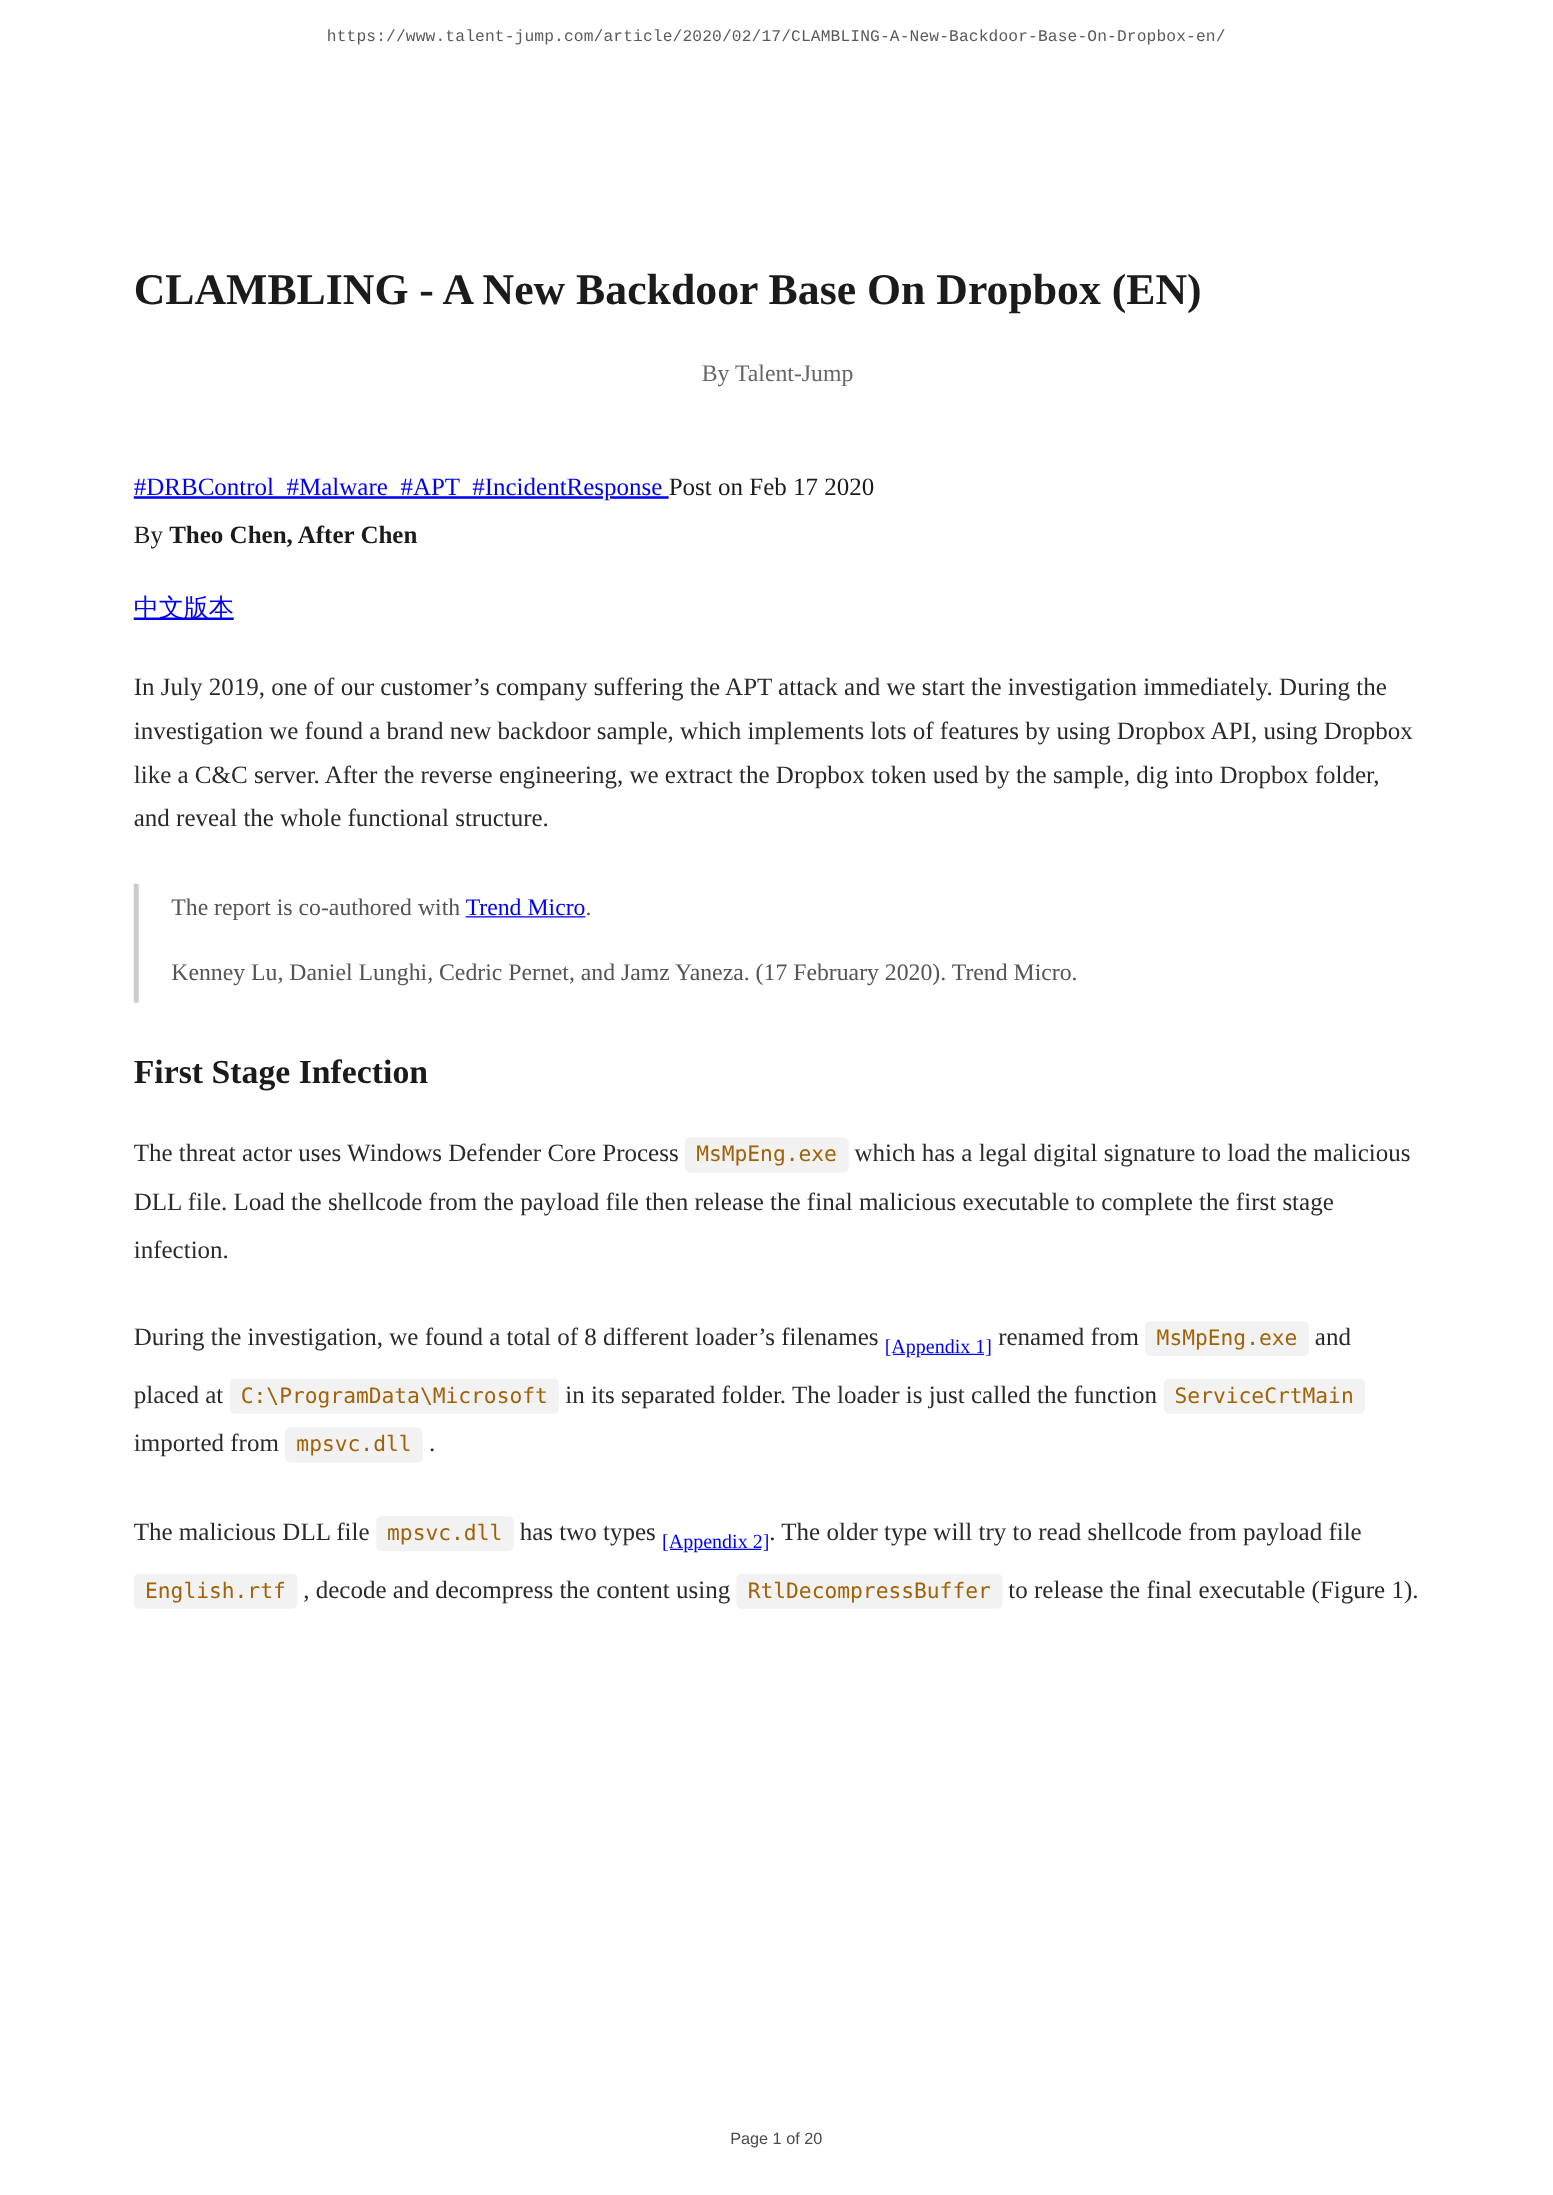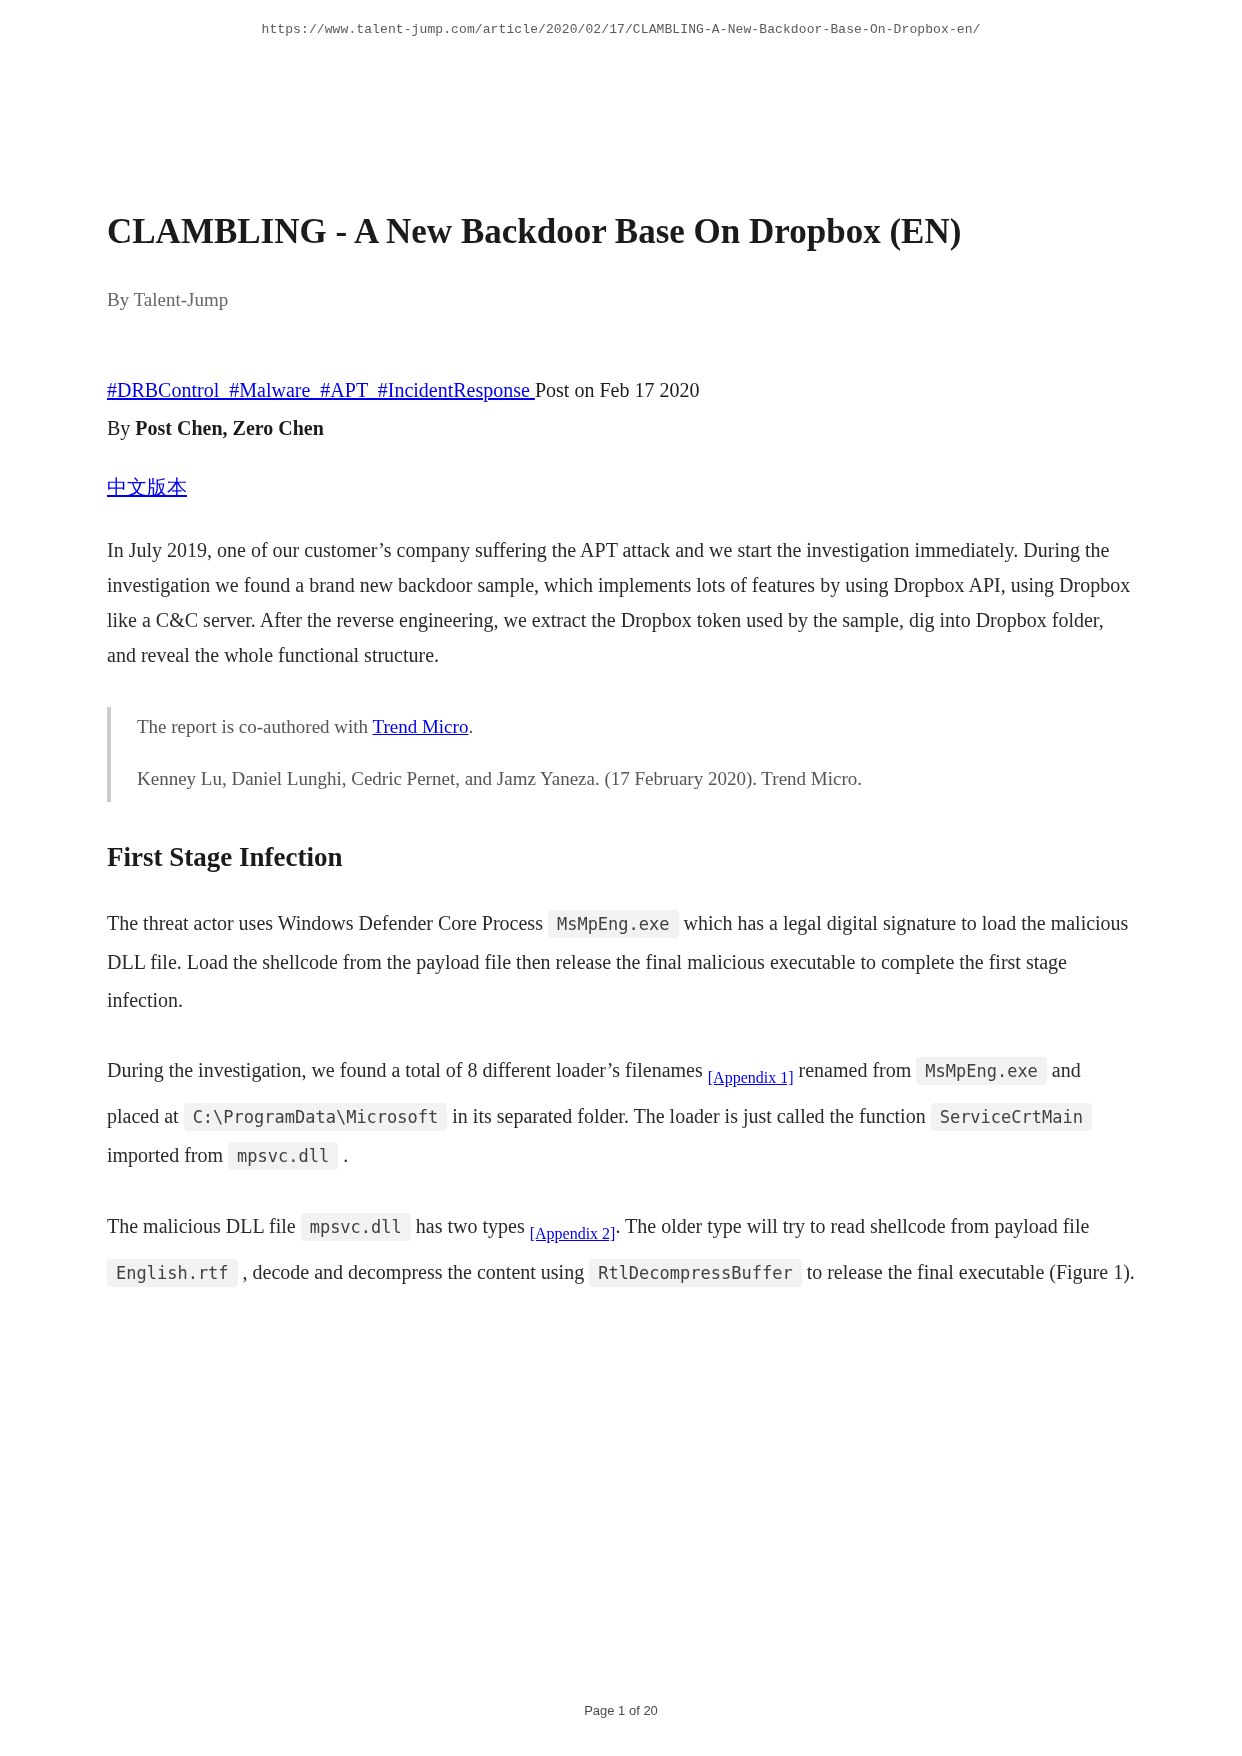--- a/index.html
+++ b/index.html
@@ -29,21 +29,21 @@
   .content{
     position:absolute;top:0;left:107px;width:1030px;
   }
   h1.title{
     margin:212px 0 0 0;
     font-size:35px;line-height:40px;
     font-weight:bold;color:#1b1b1b;
   }
   p.byline{
     margin:37px 0 0 0;
-    font-size:19px;color:var(--muted);
+    font-size:19px;color:var(--muted);text-align:center;
   }
   p.meta{
     margin:29px 0 0 0;
     font-size:18px;color:var(--muted);
   }
   p.tags-line{
     margin:64px 0 0 0;
     font-size:20px;line-height:30px;color:#1b1b1b;
   }
   a{color:var(--link);text-decoration:underline;cursor:pointer;}
@@ -72,21 +72,21 @@
   blockquote.quote p.quote-citation{margin-top:20px;line-height:34px;}
   h2.section-heading{
     margin:40px 0 0 0;
     font-size:27px;line-height:30px;
     font-weight:bold;color:#1b1b1b;
   }
   .inline-code{
     font-family:"DejaVu Sans Mono", monospace;
     font-size:17px;
     background:var(--code-bg);
-    color:#404040;
+    color:#a16207;
     padding:4px 9px;
     border-radius:4px;
     white-space:pre;
   }
   .sub-link{
     font-size:16px;
     vertical-align:-6px;
   }
   .footer{
     position:absolute;bottom:38px;left:0;right:0;
@@ -102,21 +102,21 @@
 
 <main class="content">
 
   <h1 class="title">CLAMBLING - A New Backdoor Base On Dropbox (EN)</h1>
 
   <p class="byline">By Talent-Jump</p>
 
 
   <p class="tags-line"><a href="#" class="tag-links">#DRBControl  #Malware  #APT  #IncidentResponse </a><span>Post on Feb 17 2020</span></p>
 
-  <p class="authors"><span>By </span><strong>Post Chen, Zero Chen</strong></p>
+  <p class="authors"><span>By </span><strong>Theo Chen, After Chen</strong></p>
 
   <p class="cn-link"><a href="#">中文版本</a></p>
 
   <p class="body-p">In July 2019, one of our customer’s company suffering the APT attack and we start the investigation immediately. During the investigation we found a brand new backdoor sample, which implements lots of features by using Dropbox API, using Dropbox like a C&amp;C server. After the reverse engineering, we extract the Dropbox token used by the sample, dig into Dropbox folder, and reveal the whole functional structure.</p>
 
   <blockquote class="quote">
     <p><span>The report is co-authored with </span><a href="#">Trend Micro</a><span>.</span></p>
     <p class="quote-citation"><span>Kenney Lu, Daniel Lunghi, Cedric Pernet, and Jamz Yaneza. (17 February 2020). Trend Micro.</span><br></p>
   </blockquote>
 

